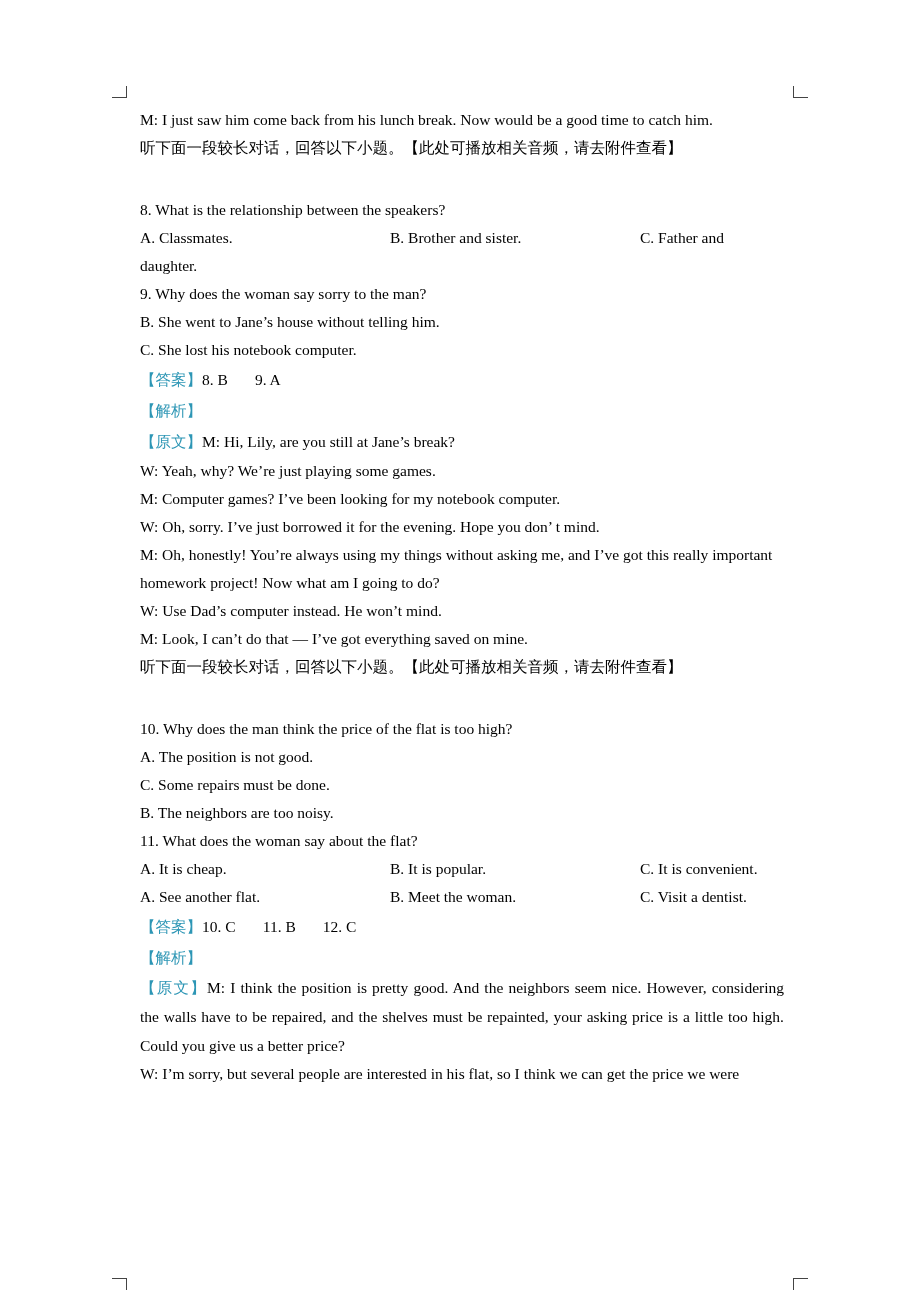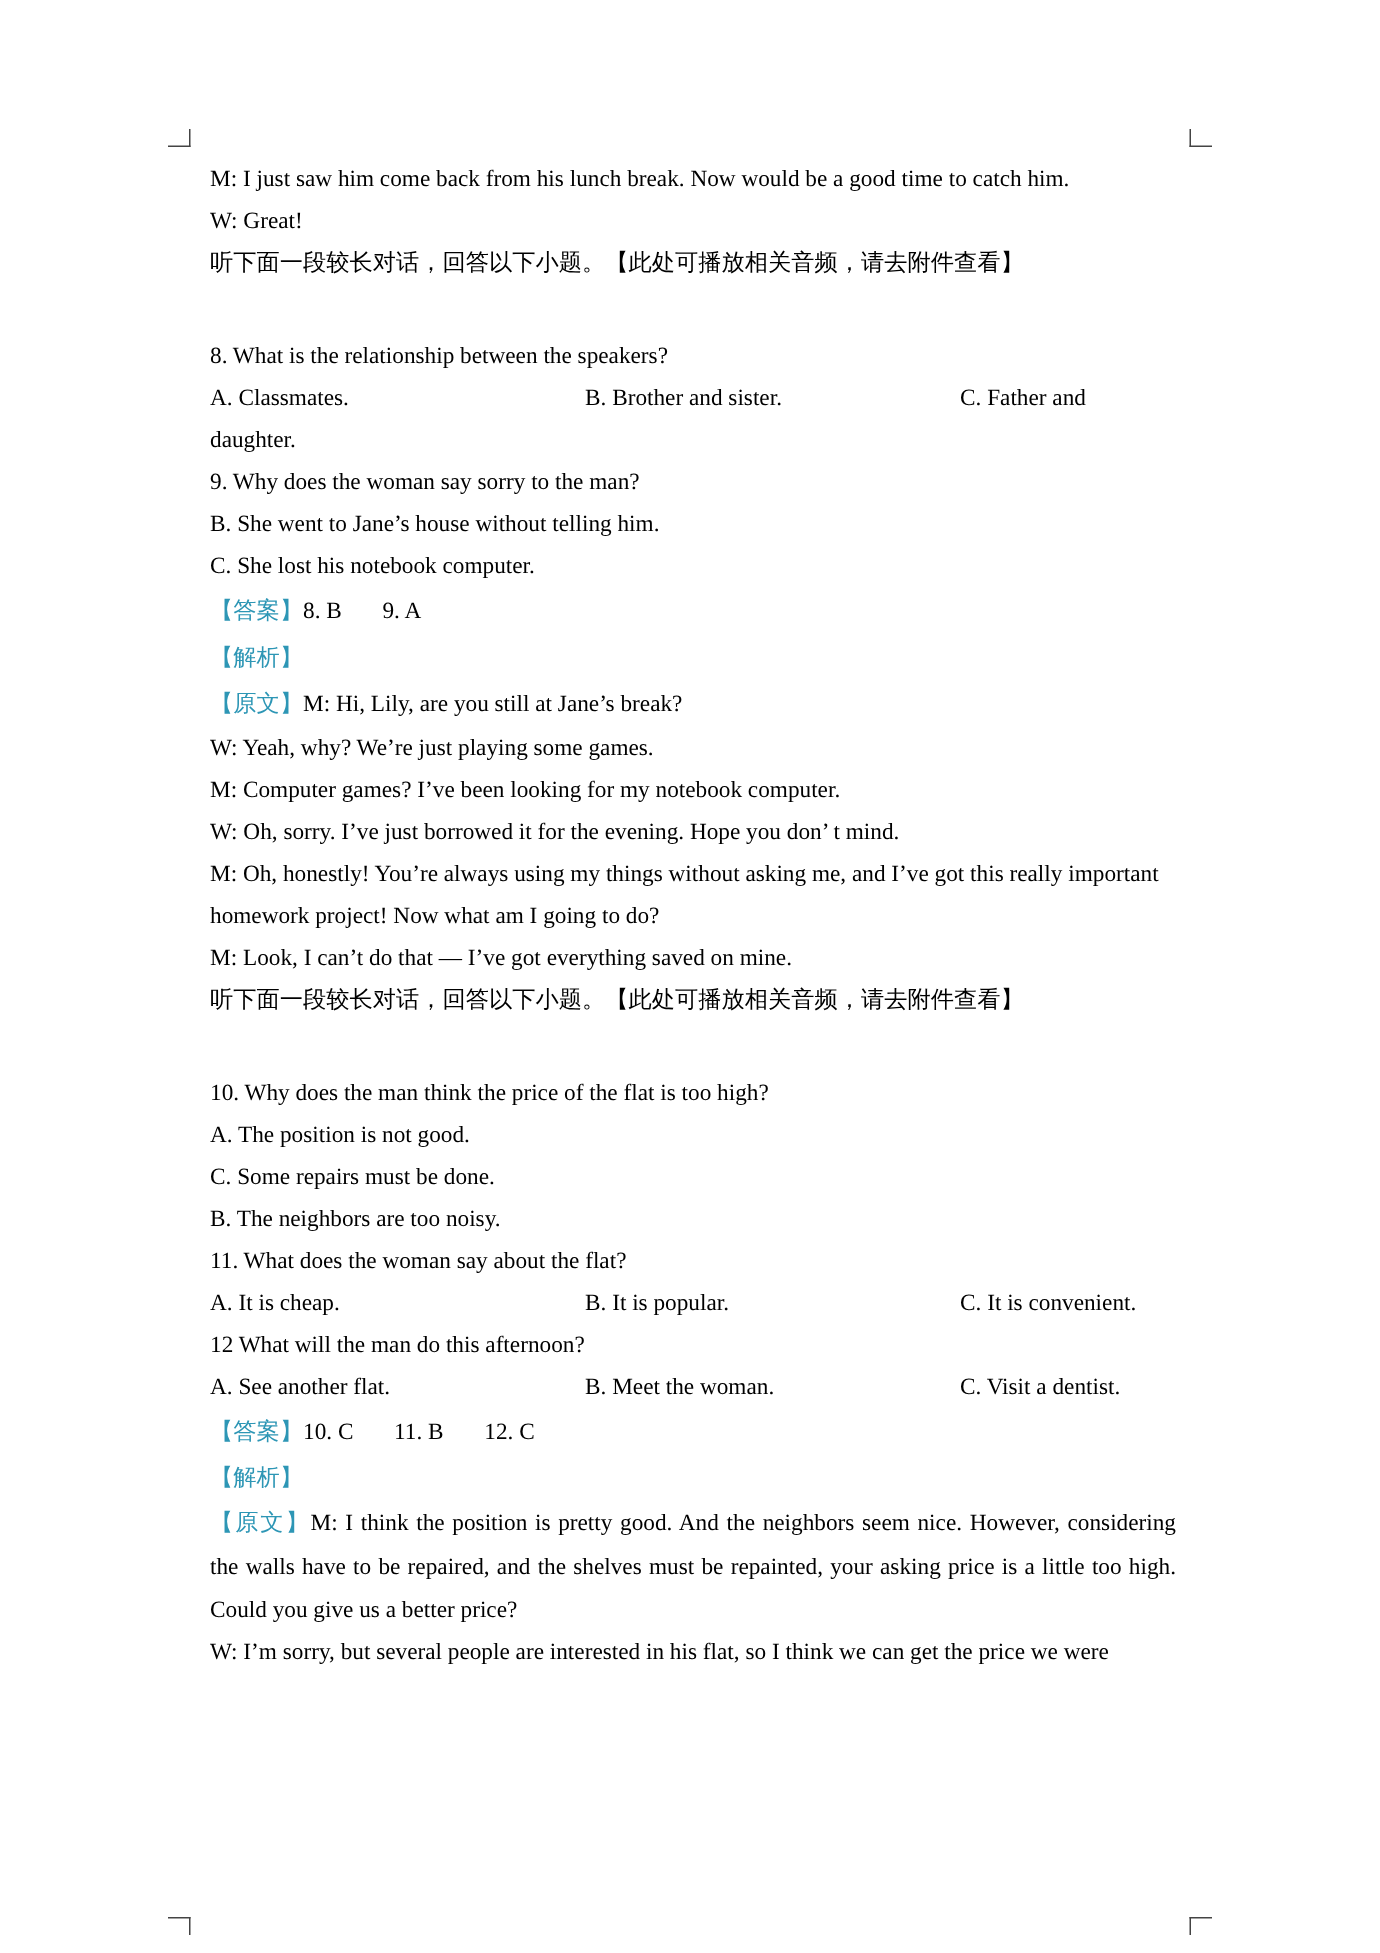--- a/index.html
+++ b/index.html
@@ -45,21 +45,20 @@
 
 <div class="page">
   <div class="crop tl"></div>
   <div class="crop tr"></div>
   <div class="crop bl"></div>
   <div class="crop br"></div>
 
   <div class="content">
 
     <p class="ln">M: I just saw him come back from his lunch break. Now would be a good time to catch him.</p>
-    <p class="ln">W: Great!</p>
     <p class="ln">听下面一段较长对话，回答以下小题。【此处可播放相关音频，请去附件查看】</p>
 
     <div class="spacer"></div>
 
     <p class="ln">8. What is the relationship between the speakers?</p>
     <p class="ln opts">
       <span class="o1">A. Classmates.</span>
       <span class="o2">B. Brother and sister.</span>
       <span class="o3">C. Father and</span>
     </p>
@@ -69,36 +68,36 @@
     <p class="ln">C. She lost his notebook computer.</p>
 
     <p class="ln mk"><span class="marker">【答案】</span><span>8. B       9. A</span></p>
     <p class="ln mk"><span class="marker">【解析】</span></p>
     <p class="ln mk"><span class="marker">【原文】</span><span>M: Hi, Lily, are you still at Jane’s break?</span></p>
 
     <p class="ln">W: Yeah, why? We’re just playing some games.</p>
     <p class="ln">M: Computer games? I’ve been looking for my notebook computer.</p>
     <p class="ln">W: Oh, sorry. I’ve just borrowed it for the evening. Hope you don’ t mind.</p>
     <p class="ln">M: Oh, honestly! You’re always using my things without asking me, and I’ve got this really important homework project! Now what am I going to do?</p>
+    <p class="ln">W: Use Dad’s computer instead. He won’t mind.</p>
     <p class="ln">M: Look, I can’t do that — I’ve got everything saved on mine.</p>
     <p class="ln">听下面一段较长对话，回答以下小题。【此处可播放相关音频，请去附件查看】</p>
 
     <div class="spacer"></div>
 
     <p class="ln">10. Why does the man think the price of the flat is too high?</p>
     <p class="ln">A. The position is not good.</p>
     <p class="ln">C. Some repairs must be done.</p>
     <p class="ln">B. The neighbors are too noisy.</p>
     <p class="ln">11. What does the woman say about the flat?</p>
     <p class="ln opts">
       <span class="o1">A. It is cheap.</span>
       <span class="o2">B. It is popular.</span>
       <span class="o3">C. It is convenient.</span>
     </p>
-    <p class="ln">12 What will the man do this afternoon?</p>
     <p class="ln opts">
       <span class="o1">A. See another flat.</span>
       <span class="o2">B. Meet the woman.</span>
       <span class="o3">C. Visit a dentist.</span>
     </p>
 
     <p class="ln mk"><span class="marker">【答案】</span><span>10. C       11. B       12. C</span></p>
     <p class="ln mk"><span class="marker">【解析】</span></p>
     <p class="ln mk just"><span class="marker">【原文】</span><span>M: I think the position is pretty good. And the neighbors seem nice. However, considering the walls have to be repaired, and the shelves must be repainted, your asking price is a little too high. Could you give us a better price?</span></p>
     <p class="ln oneline">W: I’m sorry, but several people are interested in his flat, so I think we can get the price we were</p>

